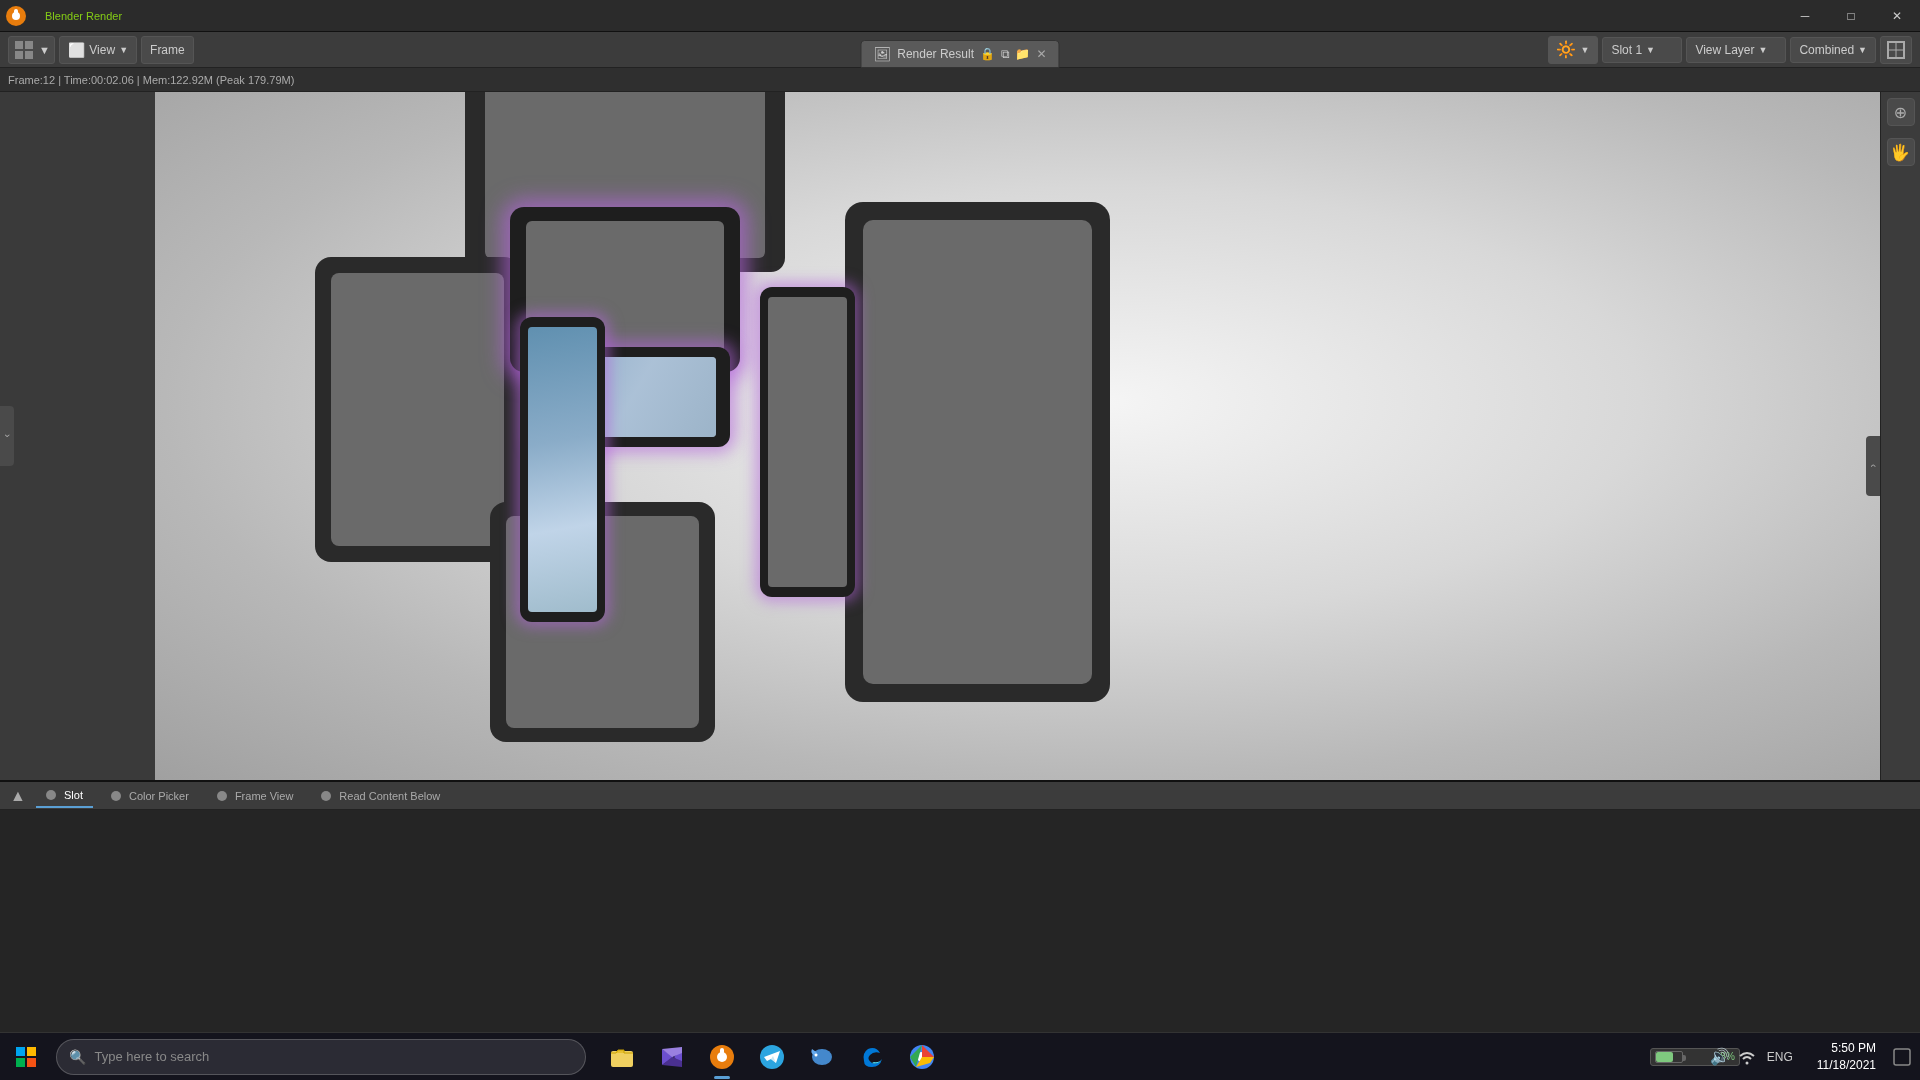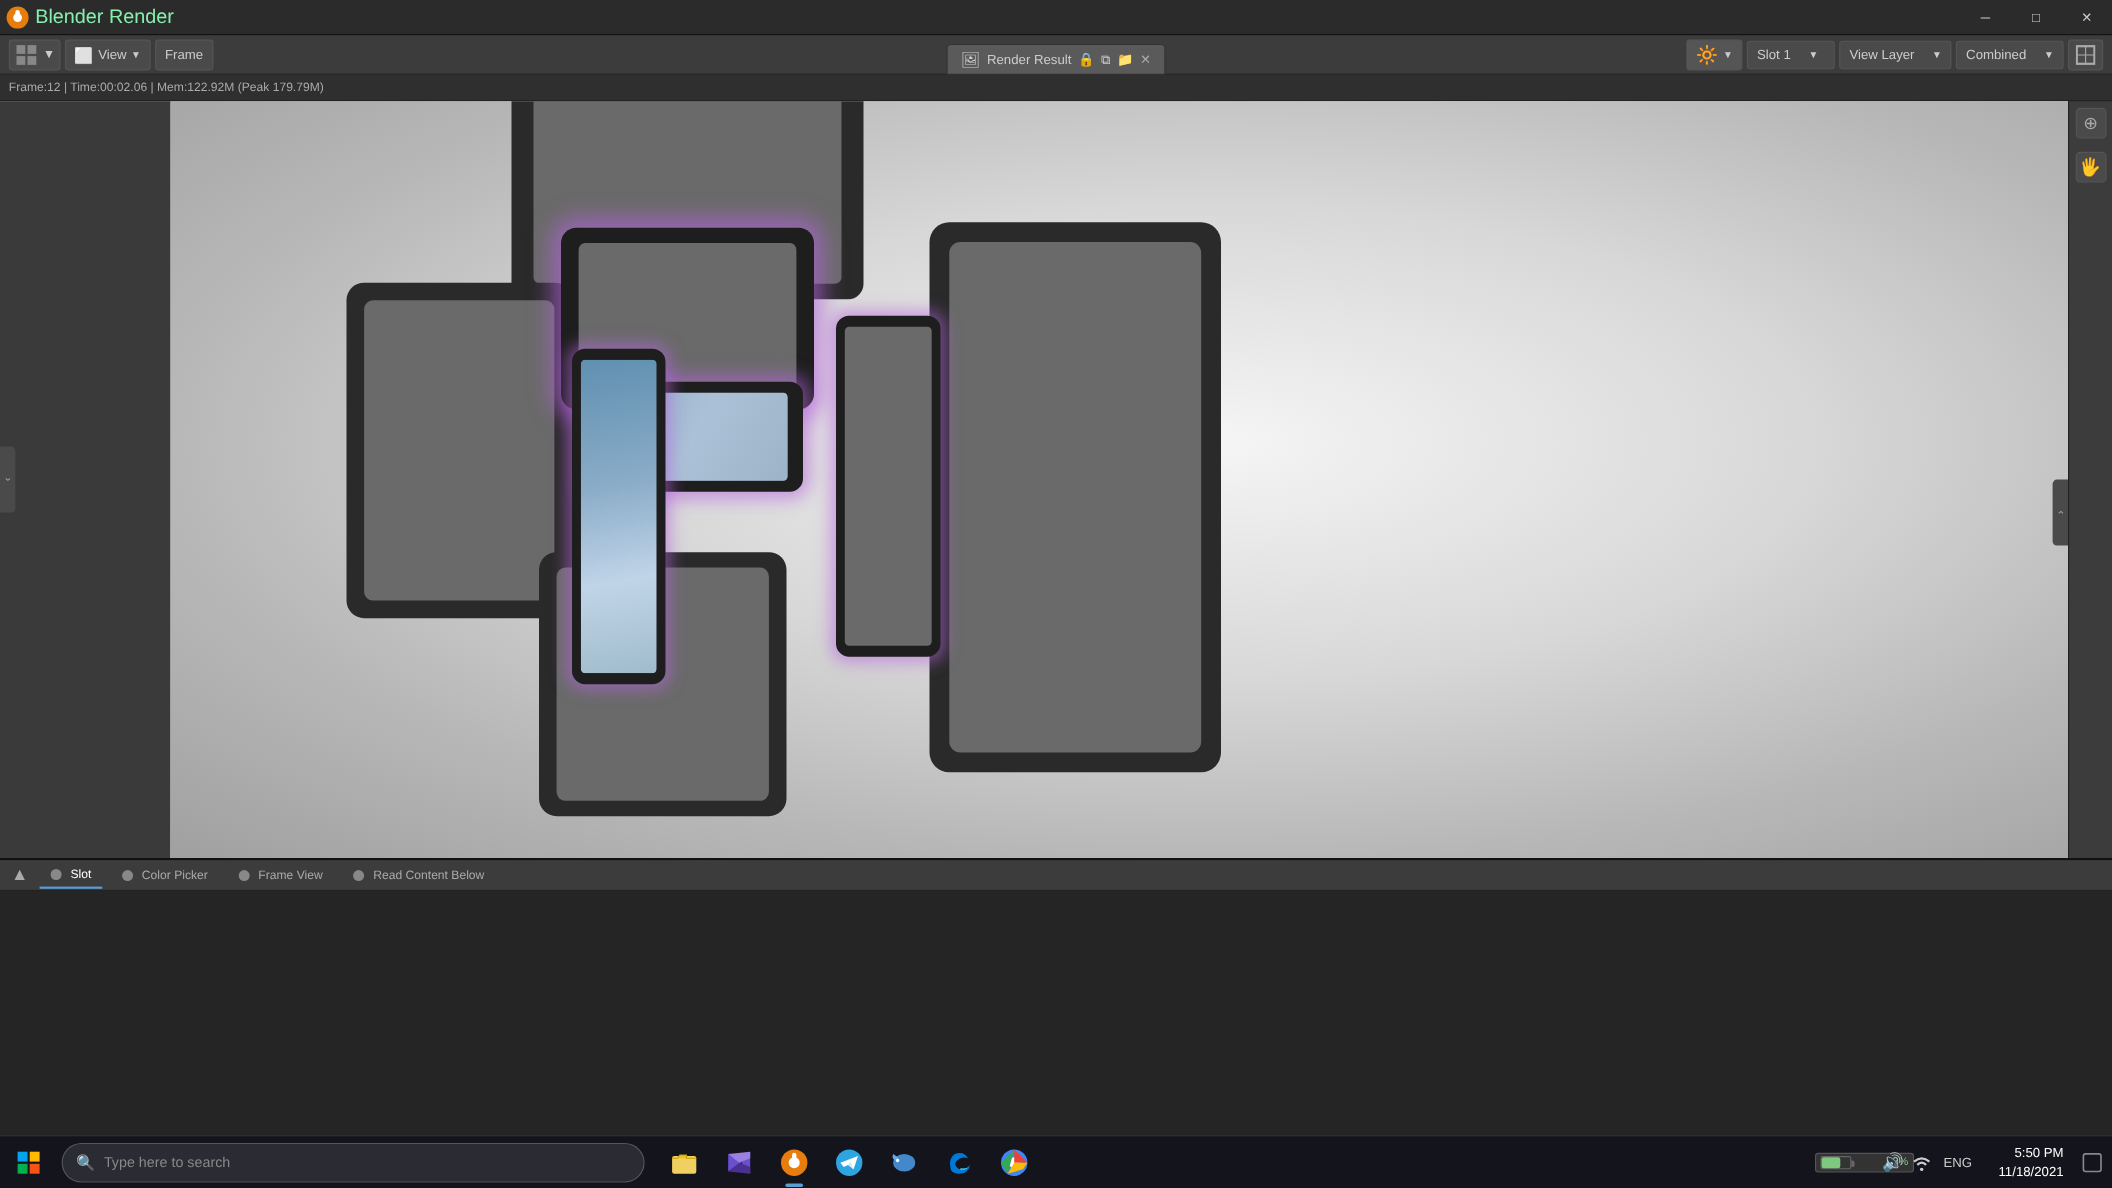--- a/index.html
+++ b/index.html
@@ -7,21 +7,21 @@
 
     
     #title-bar {
       width: 100%; height: 32px; background: #2b2b2b; display: flex; align-items: center;
       border-bottom: 1px solid #111;
     }
     #title-bar .blender-logo {
       width: 32px; height: 32px; display: flex; align-items: center; justify-content: center;
     }
     #title-bar .title-text {
-      color: #86efac; font-size: 18px; flex: 1;
+      color: #84cc16; font-size: 11px; flex: 1; margin-left: 13px;
     }
     #title-bar .window-controls {
       display: flex; align-items: center; height: 100%;
     }
     #title-bar .win-btn {
       width: 46px; height: 32px; display: flex; align-items: center; justify-content: center;
       color: #ccc; font-size: 12px; cursor: pointer;
     }
     .toolbar-btn {
       height: 28px; padding: 0 8px; background: #4a4a4a; border: 1px solid #555;
@@ -119,21 +119,21 @@
     #notification-btn { width: 36px; height: 48px; display: flex; align-items: center; justify-content: center; cursor: pointer; }
 
     
     .battery-bar {
       display: inline-flex; align-items: center; background: #333; border: 1px solid #555;
       border-radius: 3px; padding: 2px 4px; gap: 4px; font-size: 11px; color: #7fc97f;
     }
 
     .header-dropdown {
       height: 26px; padding: 0 8px; background: #4a4a4a; border: 1px solid #555;
-      color: #ccc; font-size: 12px; cursor: pointer; display: flex; align-items: center; gap: 12px;
+      color: #ccc; font-size: 12px; cursor: pointer; display: flex; align-items: center; gap: 0;
       border-radius: 3px; min-width: 80px;
     }
 
     
     #main-header {
       width: 100%; height: 36px; background: #3c3c3c;
       display: flex; align-items: center; padding: 0 8px; gap: 6px;
       border-bottom: 1px solid #222; position: relative;
     }
 

